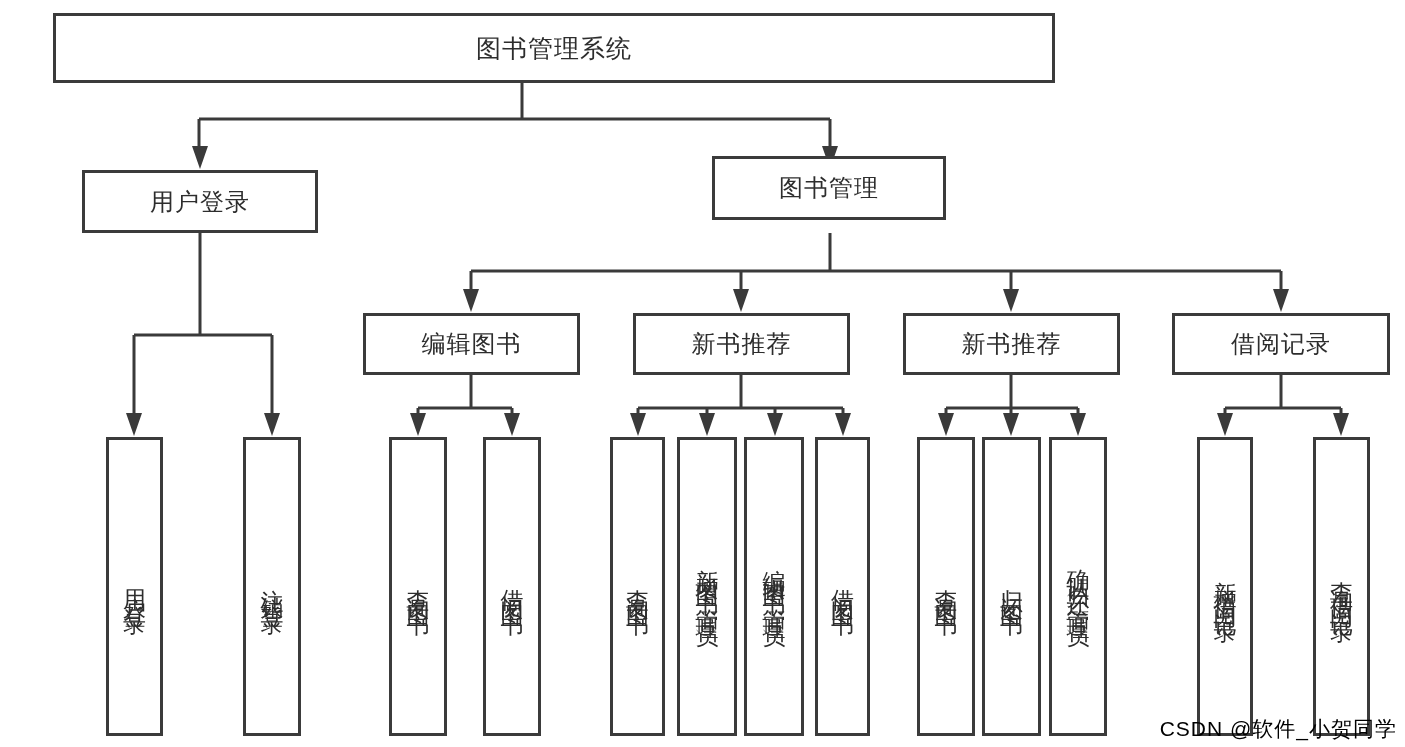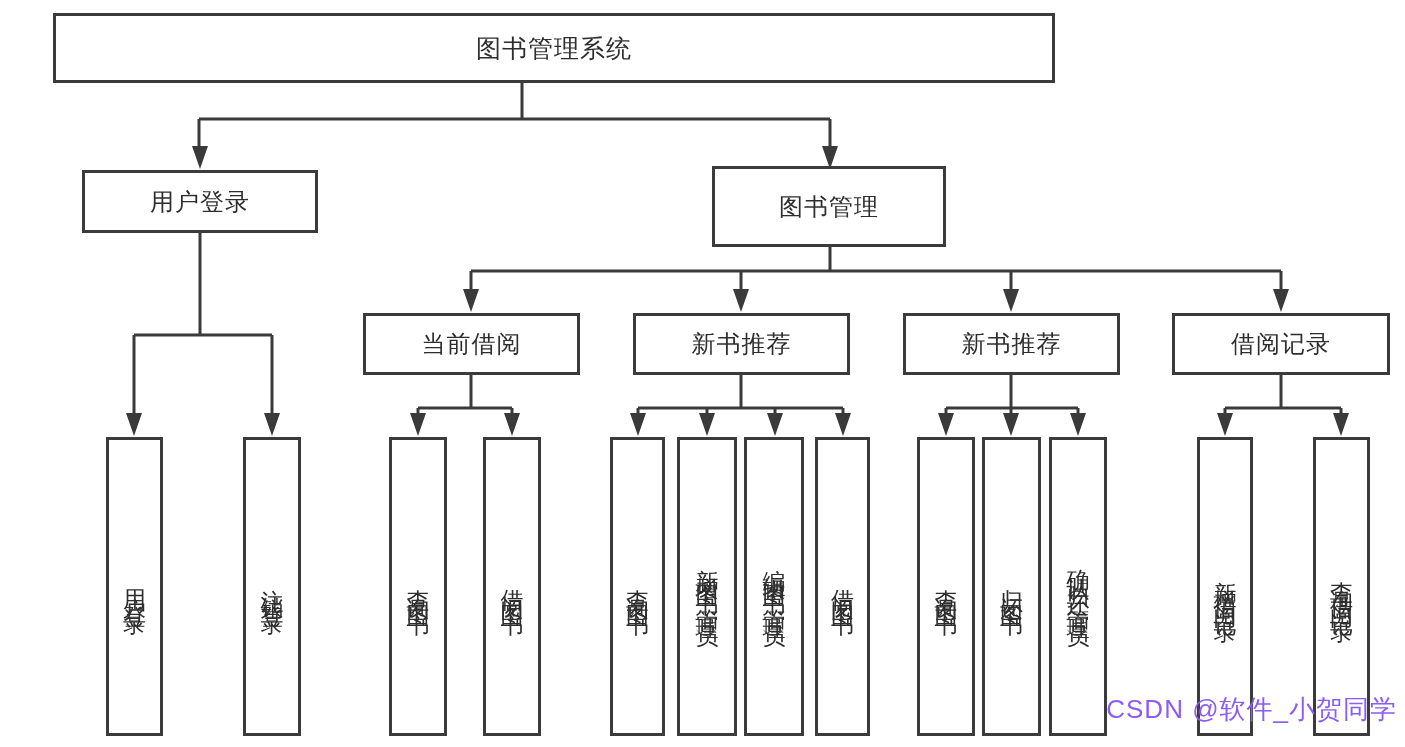--- a/index.html
+++ b/index.html
@@ -44,23 +44,23 @@
   .box.v {
     writing-mode: vertical-rl;
     text-orientation: mixed;
     font-size: 23px;
     letter-spacing: 8px;
     line-height: 1;
   }
   .watermark {
     position: absolute;
     right: 8px;
-    bottom: 20px;
-    font-size: 26px;
-    color: #8b5cf6;
+    bottom: 4px;
+    font-size: 21px;
+    color: #000000;
     letter-spacing: 1px;
     white-space: nowrap;
     z-index: 5;
   }
 </style>
 </head>
 <body>
 
 <div class="canvas">
 
@@ -100,23 +100,23 @@
       <polygon points="1003,413 1019,413 1011,436"></polygon>
       <polygon points="1070,413 1086,413 1078,436"></polygon>
       <polygon points="1217,413 1233,413 1225,436"></polygon>
       <polygon points="1333,413 1349,413 1341,436"></polygon>
     </g>
   </svg>
 
   <div class="box h root" style="left:21px; top:13px; width:1002px; height:70px;margin-left:32px;">图书管理系统</div>
 
   <div class="box h" style="left:82px; top:170px; width:236px; height:63px;">用户登录</div>
-  <div class="box h" style="left:712px; top:166px; width:234px; height:81px;">图书管理</div>
+  <div class="box h" style="left:712px; top:156px; width:234px; height:64px;">图书管理</div>
 
-  <div class="box h" style="left:363px; top:313px; width:217px; height:62px;">当前借阅</div>
+  <div class="box h" style="left:363px; top:313px; width:217px; height:62px;">编辑图书</div>
   <div class="box h" style="left:633px; top:313px; width:217px; height:62px;">新书推荐</div>
   <div class="box h" style="left:903px; top:313px; width:217px; height:62px;">新书推荐</div>
   <div class="box h" style="left:1172px; top:313px; width:218px; height:62px;">借阅记录</div>
 
   <div class="box v" style="left:106px; top:437px; width:57px; height:299px;">用户登录</div>
   <div class="box v" style="left:243px; top:437px; width:58px; height:299px;">注销登录</div>
 
   <div class="box v" style="left:389px; top:437px; width:58px; height:299px;">查询图书</div>
   <div class="box v" style="left:483px; top:437px; width:58px; height:299px;">借阅图书</div>
 

